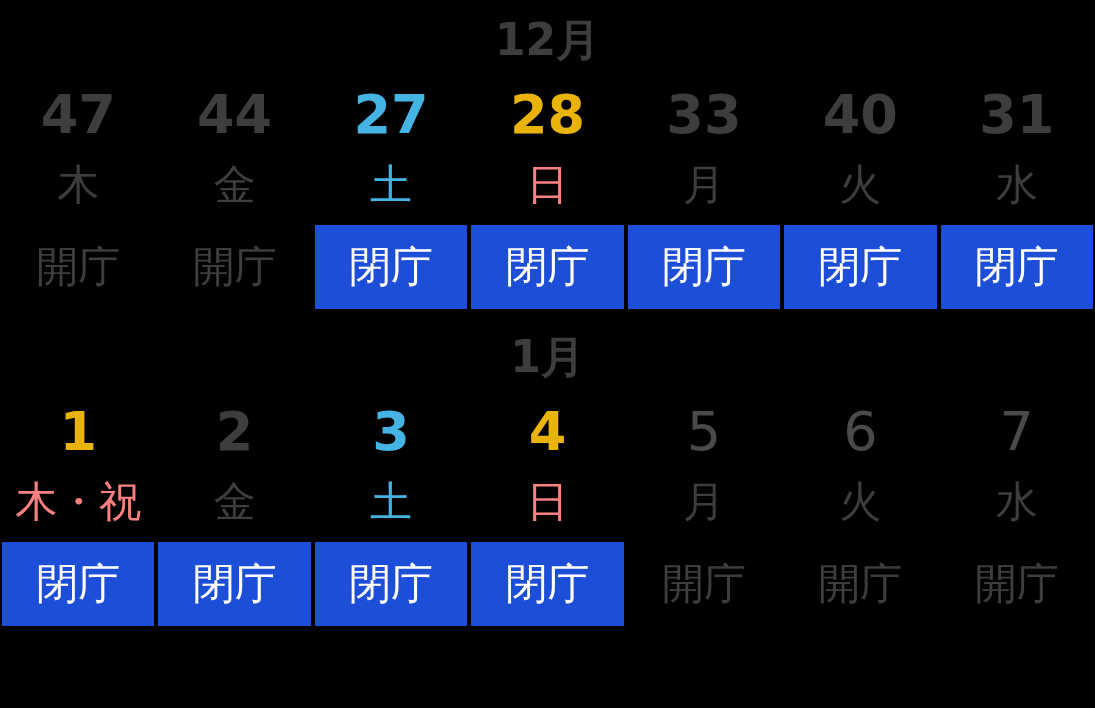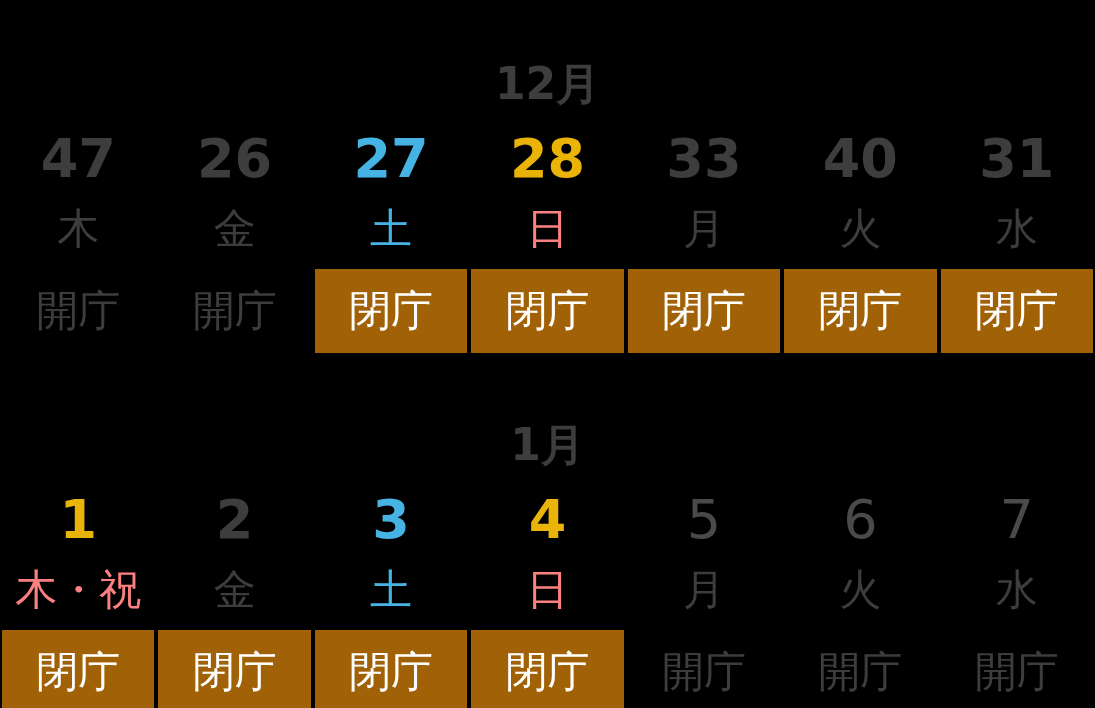--- a/index.html
+++ b/index.html
@@ -17,21 +17,20 @@
   .calendar {
     width: 1095px;
     height: 708px;
     position: relative;
     background: #000000;
   }
 
   .month-block {
     width: 1095px;
     position: relative;
-    margin-top: 44px;
   }
 
   
   .month-title {
     width: 1095px;
     text-align: center;
     color: #3d3d3d;
     font-size: 44px;
     font-weight: bold;
     line-height: 1;
@@ -85,21 +84,21 @@
     font-size: 42px;
     line-height: 1;
     height: 84px;
     box-sizing: border-box;
   }
   .status-cell.open {
     background: transparent;
     color: #3d3d3d;
   }
   .status-cell.closed {
-    background: #a16207;
+    background: #1d4ed8;
     color: #ffffff;
     border-left: 2px solid #000000;
     border-right: 2px solid #000000;
   }
 
   
   .sp-title-dec  { height: 18px; }
   .sp-dec-dates  { height: 26px; }
   .sp-dec-days   { height: 22px; }
   .sp-dec-status { height: 19px; }
@@ -113,21 +112,21 @@
 
 <div class="calendar">
 
   <div class="month-block">
     <div class="sp-title-dec"></div>
     <div class="month-title">12月</div>
 
     <div class="sp-dec-dates"></div>
     <div class="row row-dates">
       <div class="cell gray">47</div>
-      <div class="cell gray">26</div>
+      <div class="cell gray">44</div>
       <div class="cell blue">27</div>
       <div class="cell pink">28</div>
       <div class="cell gray">33</div>
       <div class="cell gray">40</div>
       <div class="cell gray">31</div>
     </div>
 
     <div class="sp-dec-days"></div>
     <div class="row row-days">
       <div class="cell gray">木</div>

